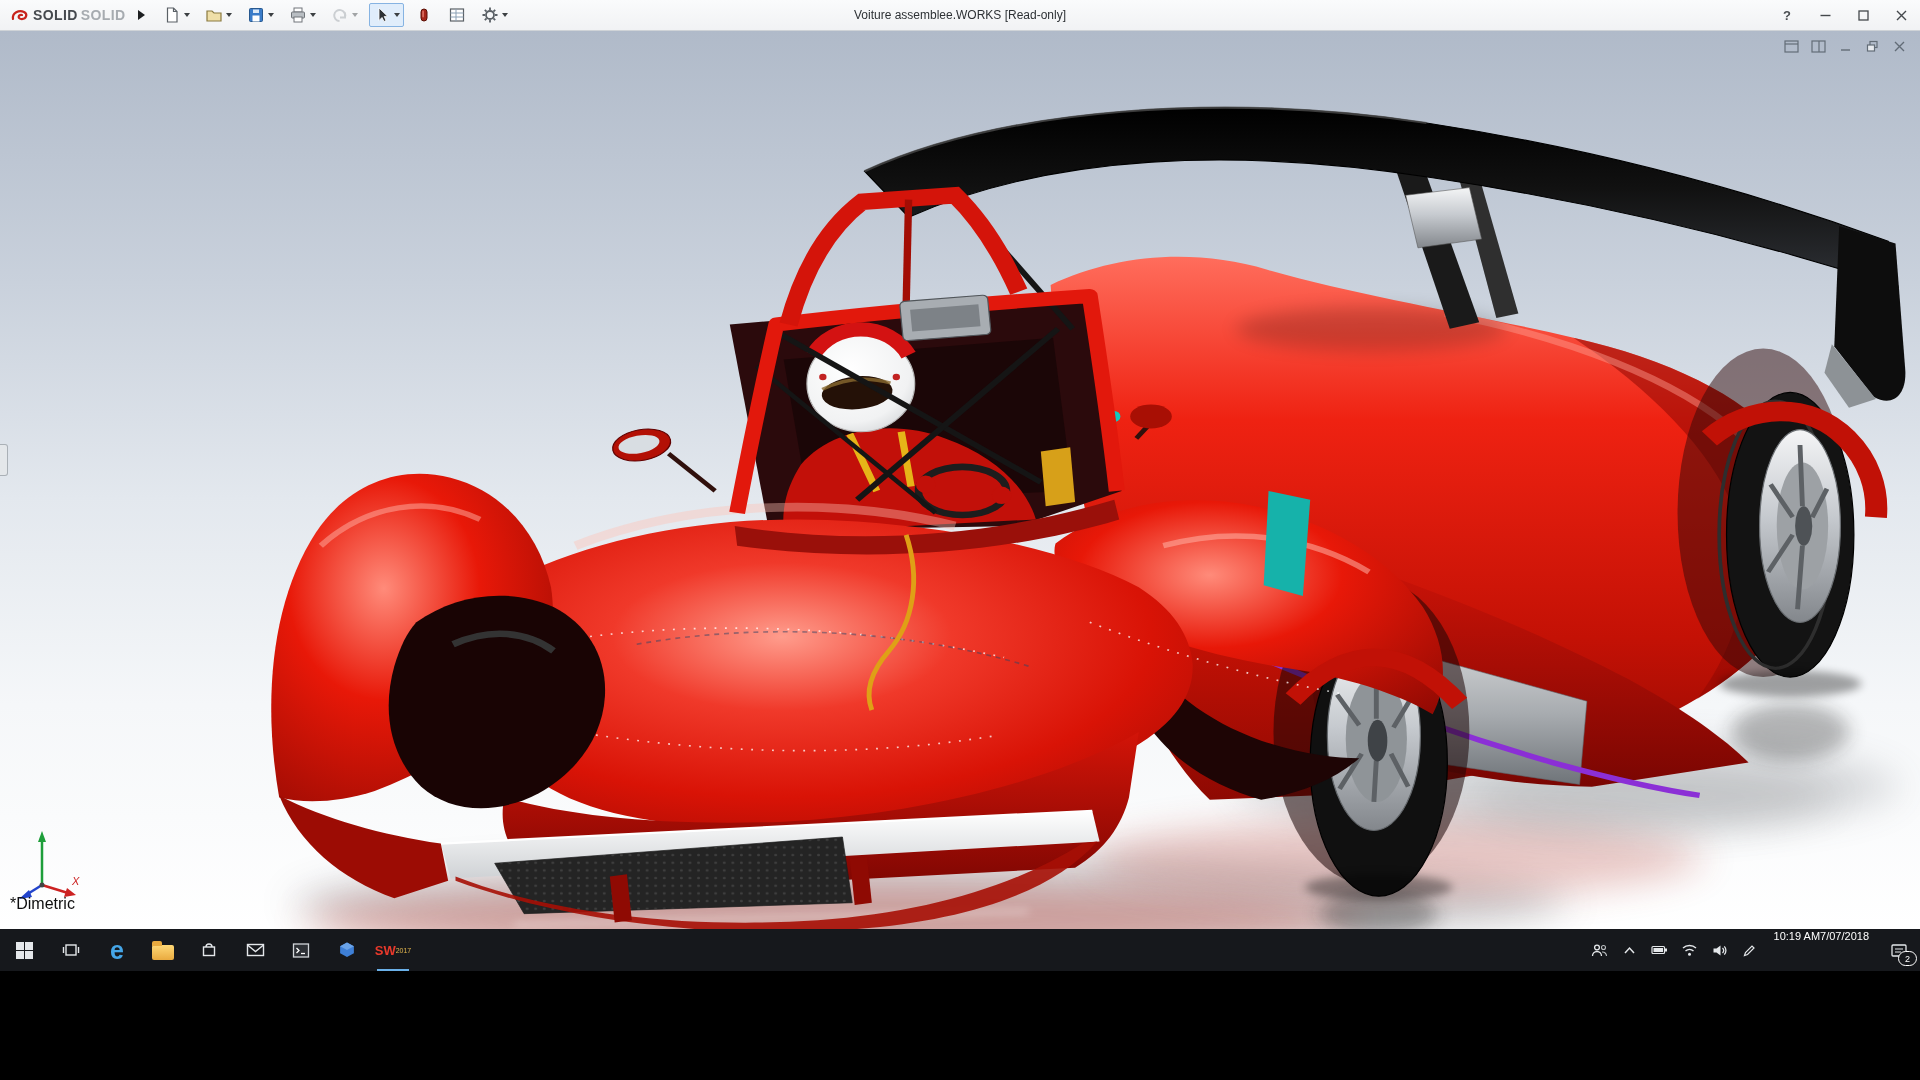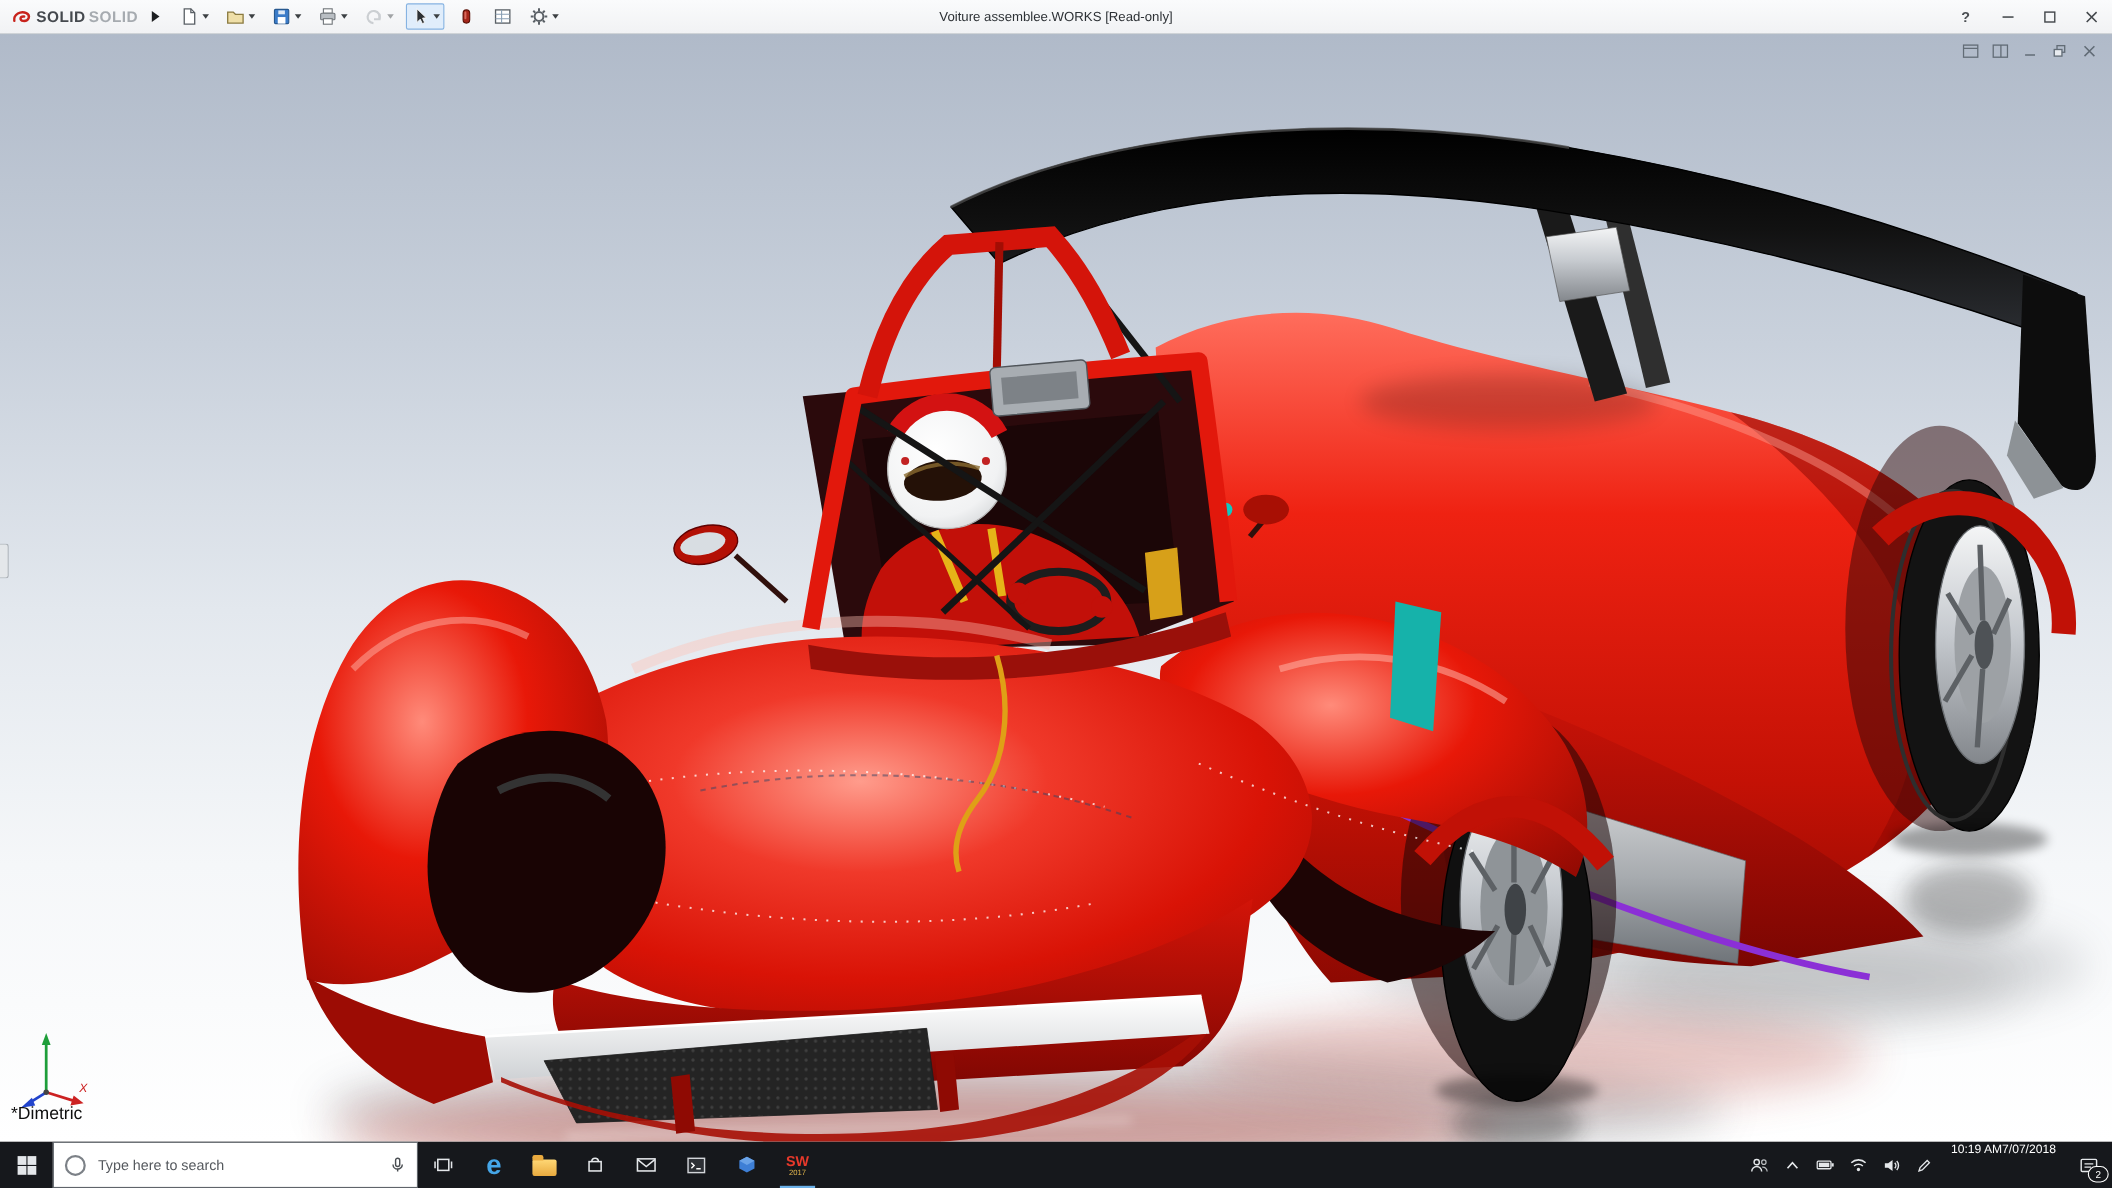--- a/index.html
+++ b/index.html
@@ -1,17 +1,17 @@
 <!DOCTYPE html>
 <html><head>
 <meta charset="utf-8">
 <style>
   html,body{margin:0;padding:0;width:1920px;height:1080px;overflow:hidden;
     font-family:"Liberation Sans",sans-serif;background:#000;}
-  .screen{width:1920px;height:1080px;display:flex;flex-direction:column;justify-content:flex-end;}
+  .screen{width:1920px;height:971px;display:flex;flex-direction:column;justify-content:flex-end;}
 
   
   .titlebar{flex:0 0 30px;height:30px;background:linear-gradient(#fafbfc,#f1f2f4);
     border-bottom:1px solid #cfd3d7;display:flex;align-items:center;position:relative;z-index:5;}
   .brand{display:flex;align-items:center;gap:3px;padding-left:10px;}
   .ds-mark{display:flex;align-items:center;}
   .brand .solid{font-weight:700;color:#45494e;font-size:14px;letter-spacing:.4px;}
   .brand .works{font-weight:700;color:#a6abb0;font-size:14px;letter-spacing:.4px;}
   .menu-arrow{width:0;height:0;border-left:7px solid #1d1f21;border-top:5px solid transparent;
     border-bottom:5px solid transparent;margin:0 14px 0 12px;cursor:pointer;}
@@ -49,21 +49,21 @@
   .searchbox input{border:none;outline:none;flex:1;font-size:13px;color:#3f4347;
     font-family:"Liberation Sans",sans-serif;background:transparent;}
   .searchbox input::placeholder{color:#55595e;opacity:1;}
   .tb-icon{width:46px;display:flex;align-items:center;justify-content:center;position:relative;cursor:pointer;}
   .tb-icon.running::after{content:"";position:absolute;bottom:0;left:7px;right:7px;height:2px;background:#6ab0e8;}
   .edge-e{color:#45a6e8;font-size:25px;font-weight:700;line-height:1;}
   .folder{width:22px;height:15px;background:linear-gradient(#ffd876,#e9aa3f);border-radius:2px;
     position:relative;margin-top:5px;}
   .folder::before{content:"";position:absolute;top:-4px;left:0;width:10px;height:5px;
     background:#e9aa3f;border-radius:2px 2px 0 0;}
-  .sw-box{display:flex;flex-direction:column;align-items:center;justify-content:center;line-height:1;}
+  .sw-box{display:flex;flex-direction:row;align-items:center;justify-content:center;line-height:1;}
   .sw-text{color:#e8392b;font-weight:700;font-size:13px;}
   .sw-year{color:#e3b64d;font-size:7px;margin-top:1px;}
   .tray{margin-left:auto;display:flex;align-items:stretch;}
   .ticon{width:30px;display:flex;align-items:center;justify-content:center;cursor:pointer;}
   .clock{color:#ffffff;font-size:11px;text-align:center;line-height:1.3;display:flex;
     flex-direction:row;justify-content:center;padding:0 9px;cursor:default;}
   .action{width:42px;display:flex;align-items:center;justify-content:center;position:relative;cursor:pointer;}
   .badge{position:absolute;bottom:5px;right:3px;min-width:13px;height:13px;border-radius:8px;
     background:#16181c;border:1px solid #ffffff;color:#ffffff;font-size:9px;display:flex;
     align-items:center;justify-content:center;padding:0 2px;box-sizing:content-box;}
@@ -471,29 +471,20 @@
   <footer class="taskbar">
     <div class="tb-start">
       <span class="winflag">
           <span></span>
           <span></span>
           <span></span>
           <span></span>
         </span>
     </div>
 
-    <div class="searchbox">
-      <span class="search-ring"></span>
-      <input type="text" placeholder="Type here to search" style="">
-      <svg width="15" height="16" viewBox="0 0 16 16">
-        <rect x="6" y="1.5" width="4" height="8" rx="2" fill="none" stroke="#4a4e52" stroke-width="1.4"></rect>
-        <path d="M3.5 7.5 a4.5 4.5 0 0 0 9 0" fill="none" stroke="#4a4e52" stroke-width="1.4"></path>
-        <line x1="8" y1="12" x2="8" y2="14.5" stroke="#4a4e52" stroke-width="1.4"></line>
-      </svg>
-    </div>
 
     <div class="tb-icon">
       <svg width="18" height="18" viewBox="0 0 18 18">
         <rect x="4" y="4" width="10" height="10" fill="none" stroke="#e4e7ea" stroke-width="1.4"></rect>
         <path d="M1.5 6 v6 M16.5 6 v6" stroke="#e4e7ea" stroke-width="1.4"></path>
       </svg>
     </div>
 
     <div class="tb-icon">
       <span class="edge-e">e</span>

